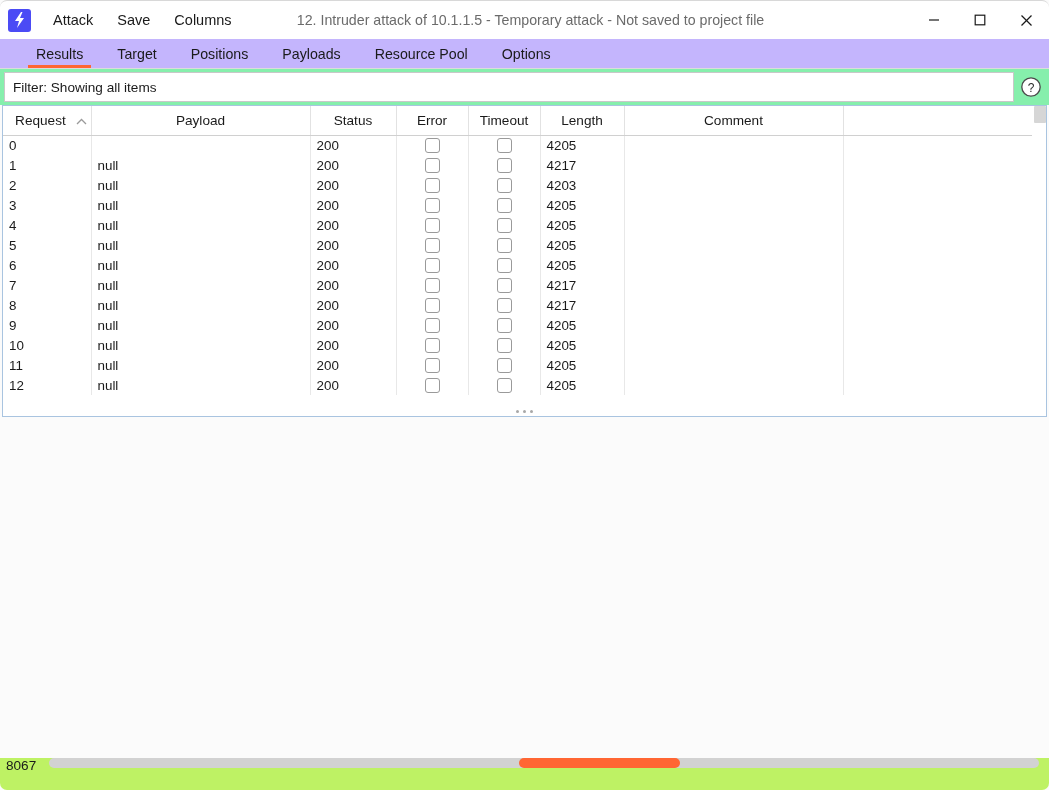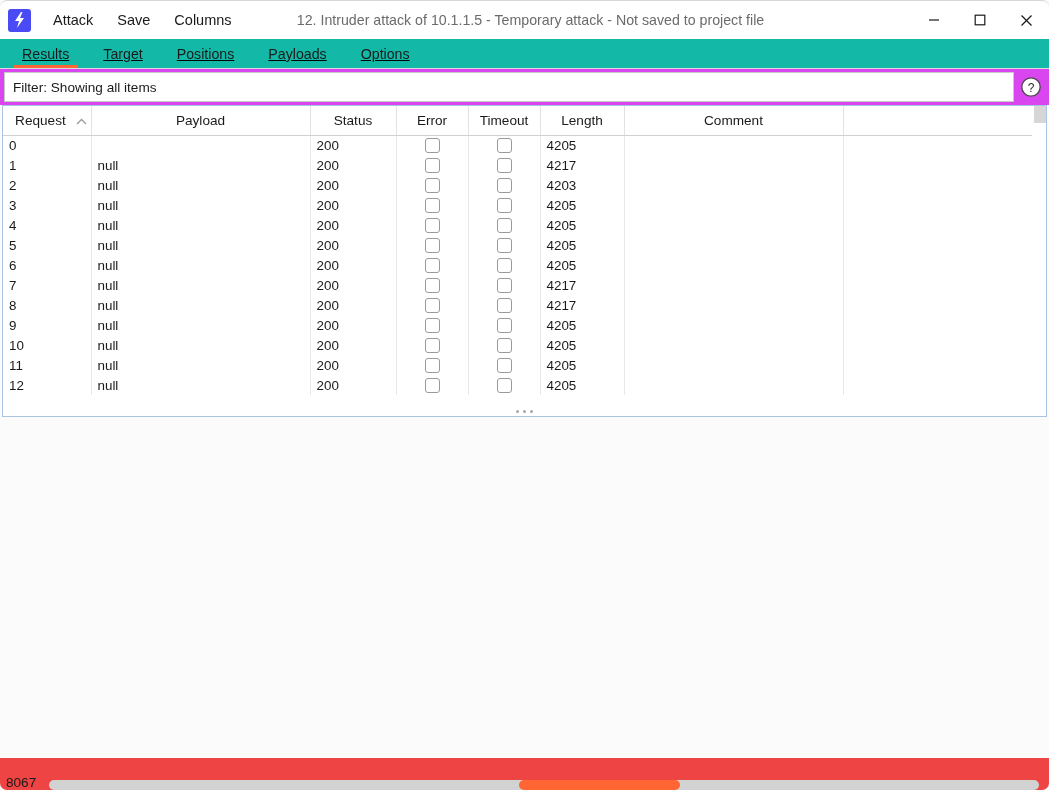--- a/index.html
+++ b/index.html
@@ -64,27 +64,26 @@
   }
   .wc-btn {
     width: 46px; height: 39px;
     display: flex; align-items: center; justify-content: center;
     cursor: default;
   }
 
   
   .tabbar {
     height: 30px;
-    background: #14b8a6;
+    background: #c4b5fd;
     display: flex;
     align-items: stretch;
     flex: 0 0 auto;
     border-bottom: 1px solid #dcdcdc;
-    padding-left: 5px;
-    text-decoration: underline;
+    padding-left: 19px;
   }
   .tab {
     font-size: 14.2px;
     color: #1a1a1a;
     padding: 0 17px;
     display: flex;
     align-items: center;
     position: relative;
     cursor: default;
     white-space: nowrap;
@@ -97,21 +96,21 @@
     background: #ff6633;
   }
 
   
   .filterrow {
     flex: 0 0 auto;
     height: 36px;
     display: flex;
     align-items: center;
     padding: 0 4px 0 4px;
-    background: #d946ef;
+    background: #86efac;
   }
   .filterbar {
     flex: 1 1 auto;
     height: 30px;
     background: #ffffff;
     border: 1px solid #c8c8c8;
     display: flex;
     align-items: center;
     padding-left: 8px;
     font-size: 13.6px;
@@ -231,23 +230,23 @@
   .emptyarea {
     flex: 1 1 auto;
     background: #fbfbfb;
   }
 
   
   .statusbar {
     flex: 0 0 auto;
     height: 32px;
     display: flex;
-    align-items: flex-end;
+    align-items: flex-start;
     padding: 0 10px 0 6px;
-    background: #ef4444;
+    background: #bef264;
     border-bottom-left-radius: 7px;
     border-bottom-right-radius: 7px;
   }
   .status-count {
     font-size: 13.6px;
     color: #1a1a1a;
     margin-right: 9px;
     min-width: 34px;
     cursor: default;
   }
@@ -305,20 +304,21 @@
         </svg>
       </div>
     </div>
   </div>
 
   <div class="tabbar">
     <div class="tab active">Results</div>
     <div class="tab">Target</div>
     <div class="tab">Positions</div>
     <div class="tab">Payloads</div>
+    <div class="tab">Resource Pool</div>
     <div class="tab">Options</div>
   </div>
 
   <div class="filterrow">
     <div class="filterbar">Filter: Showing all items</div>
     <div class="help-icon">
       <svg width="22" height="22" viewBox="0 0 22 22" aria-hidden="true">
         <circle cx="11" cy="11" r="9.2" fill="#ffffff" stroke="#4a4a4a" stroke-width="1.3"></circle>
         <text x="11" y="15.6" text-anchor="middle" font-family="Liberation Sans, sans-serif" font-size="12" fill="#2a2a2a">?</text>
       </svg>

